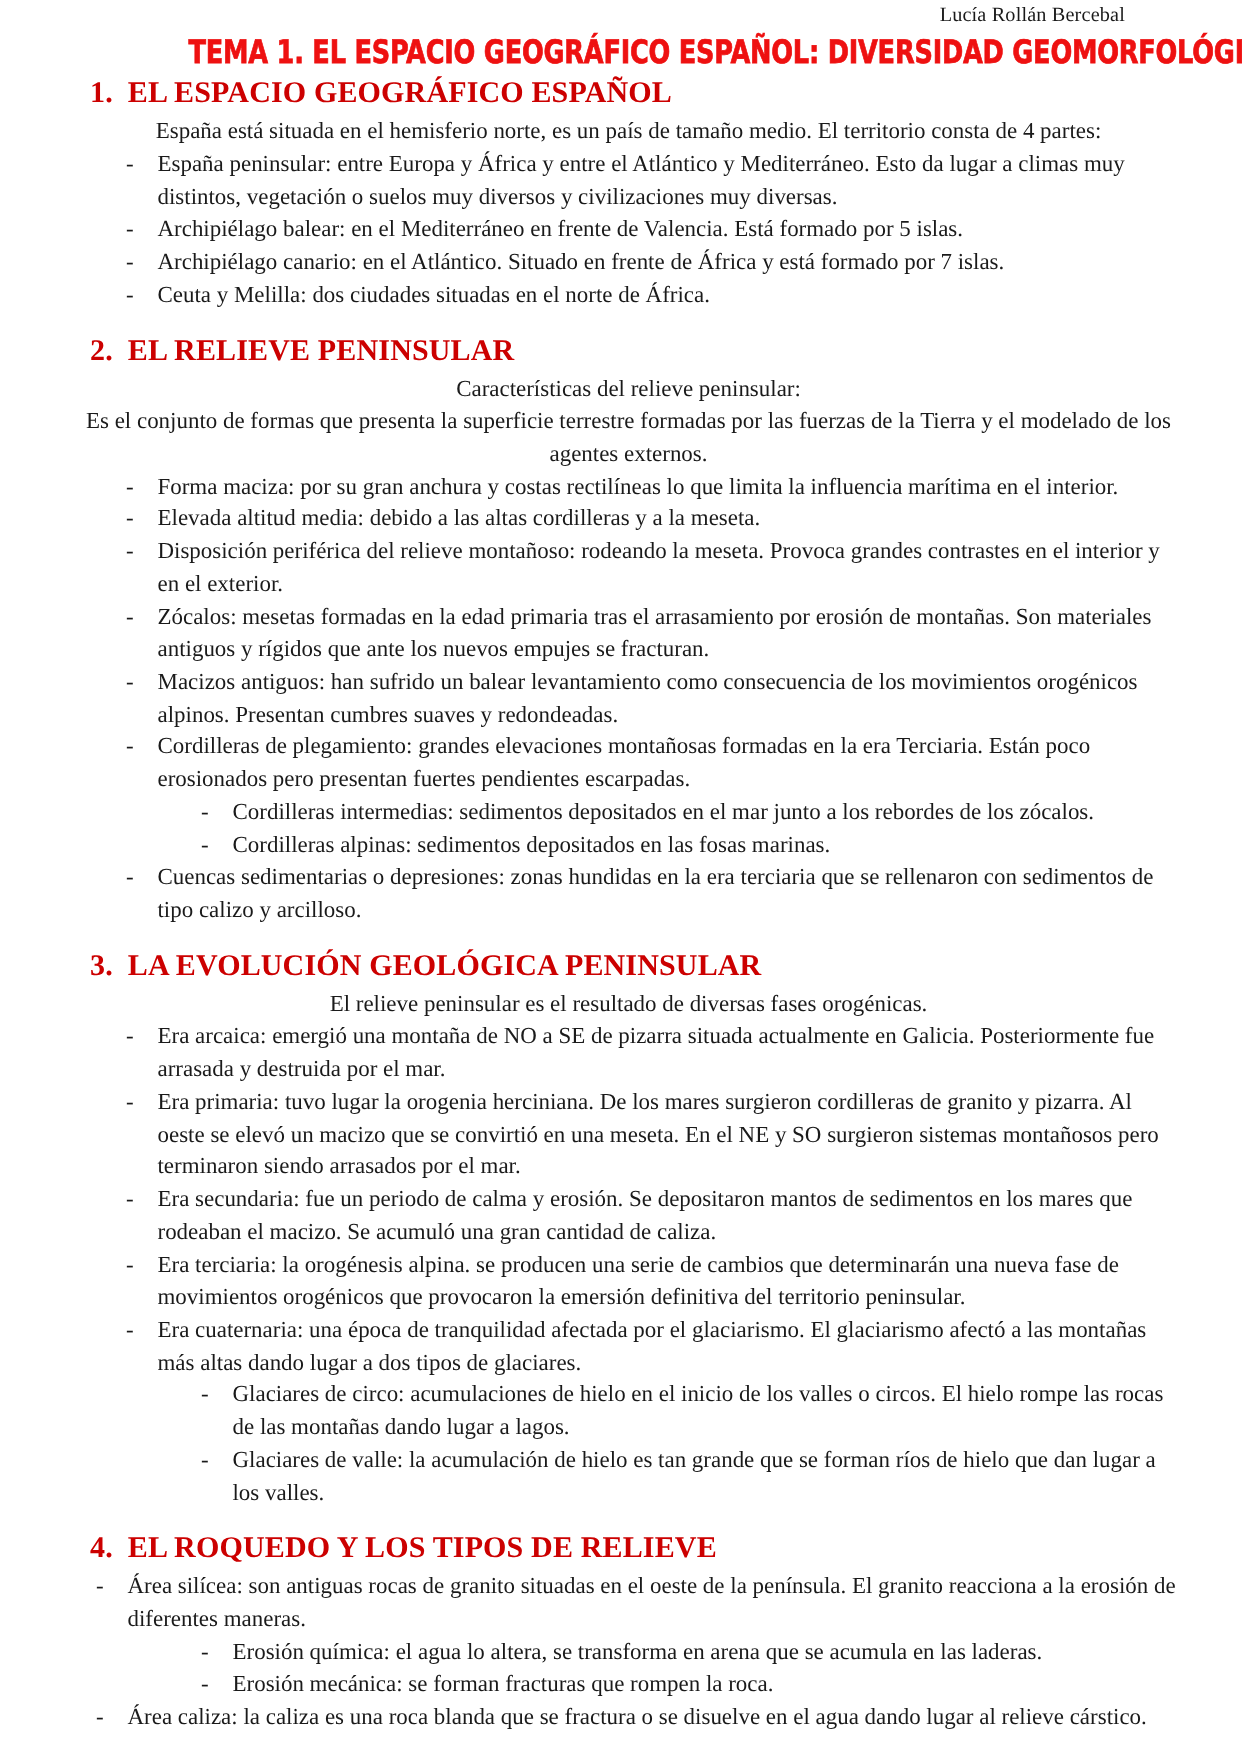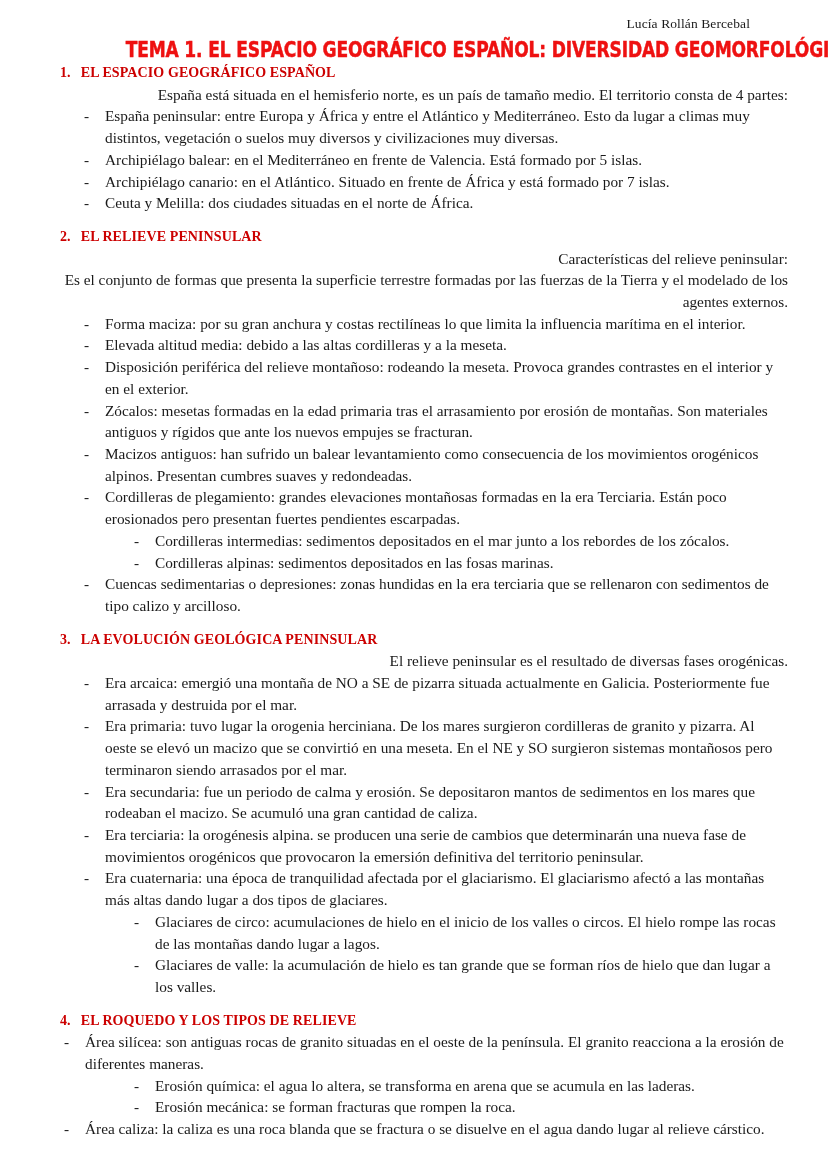--- a/index.html
+++ b/index.html
@@ -12,21 +12,21 @@
     height: 1169px;
     font-family: "Liberation Serif", "DejaVu Serif", serif;
     color: #1a1a1a;
     position: relative;
     overflow: hidden;
   }
   .page {
     width: 828px;
     height: 1169px;
     box-sizing: border-box;
-    padding: 16px 40px 0 50px;
+    padding: 2px 40px 0 50px;
     position: relative;
   }
   .author {
     text-align: right;
     font-size: 13.5px;
     color: #1a1a1a;
     line-height: 1.15;
     padding-right: 38px;
     letter-spacing: 0.1px;
   }
@@ -41,34 +41,34 @@
     margin-top: 6px;
     margin-bottom: 2px;
     transform: scaleX(0.795);
     transform-origin: center center;
     white-space: nowrap;
     -webkit-text-stroke: 0.5px #ee1111;
   }
   .section-head {
     color: #cc0000;
     font-weight: bold;
-    font-size: 14px;
+    font-size: 20px;
     line-height: 1.25;
     margin: 0 0 2px 0;
     padding-left: 32px;
     text-indent: -22px;
     letter-spacing: 0.1px;
   }
   .section-head .num { margin-right: 10px; }
   .sec-gap { height: 14px; }
   p.para {
     margin: 0;
     font-size: 15.3px;
     line-height: 1.42;
-    text-align: right;
+    text-align: center;
   }
   ul.lvl1, ul.lvl2, ul.lvl1b {
     list-style: none;
     margin: 0;
     padding: 0;
   }
   ul.lvl1 > li {
     position: relative;
     padding-left: 105px;
     font-size: 15.3px;

